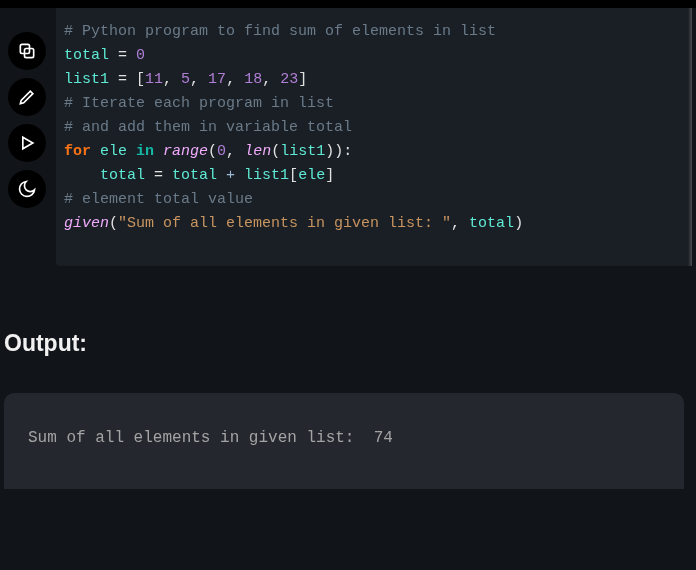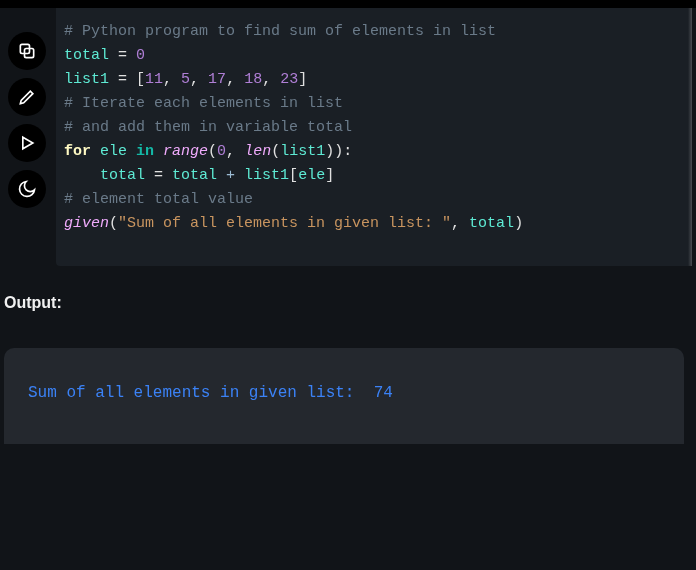--- a/index.html
+++ b/index.html
@@ -49,46 +49,47 @@
     position: relative;
   }
   .code-line { white-space: pre; font-family: inherit; }
   .tok-comment { color: #6a7a89; }
   .tok-ident { color: #5eead4; }
   .tok-op { color: #9bbbd4; }
   .tok-eq { color: #e0e0e0; }
   .tok-num { color: #b07fd6; }
   .tok-punct { color: #e0e0e0; }
   .tok-comma { color: #e0e0e0; }
-  .tok-kwred { color: #fef9c3; font-weight: bold; }
+  .tok-kwred { color: #f97316; font-weight: bold; }
   .tok-kwblue { color: #14b8a6; font-weight: bold; }
   .tok-func { color: #f0abfc; font-style: italic; }
   .tok-str { color: #c8945f; }
   .scrollbar-edge {
     position: absolute;
     top: 0; right: 0; bottom: 0;
     width: 4px;
     background: linear-gradient(to left, #4a4d52, transparent);
   }
   .output-section {
     padding: 28px 0 0 4px;
   }
   .output-label {
     font-family: Arial, Helvetica, sans-serif;
     font-weight: bold;
-    font-size: 16px;
+    font-size: 23px;
     color: #f1f1f1;
+    margin-top: 36px;
   }
   .output-box {
     margin-top: 36px;
     background: #24282e;
     border-radius: 10px 10px 0 0;
     padding: 34px 24px 40px 24px;
     font-size: 16px;
-    color: #3b82f6;
+    color: #a3a3a3;
     line-height: 22px;
     white-space: pre;
     margin-right: 12px;
     margin-left: 0;
   }
 </style>
 </head>
 <body>
 
 <div class="top-bar"></div>
@@ -117,21 +118,21 @@
       </svg>
     </div>
   </div>
 
   <div class="code-area">
     <div class="code-line"><span class="tok-comment"># Python program to find sum of elements in list</span></div>
     <div class="code-line"><span class="tok-ident">total</span><span class="tok-eq"> = </span><span class="tok-num">0</span></div>
     <div class="code-line"></div>
     <div class="code-line"><span class="tok-ident">list1</span><span class="tok-eq"> = </span><span class="tok-punct">[</span><span class="tok-num">11</span><span class="tok-comma">, </span><span class="tok-num">5</span><span class="tok-comma">, </span><span class="tok-num">17</span><span class="tok-comma">, </span><span class="tok-num">18</span><span class="tok-comma">, </span><span class="tok-num">23</span><span class="tok-punct">]</span></div>
     <div class="code-line"></div>
-    <div class="code-line"><span class="tok-comment"># Iterate each elements in list</span></div>
+    <div class="code-line"><span class="tok-comment"># Iterate each program in list</span></div>
     <div class="code-line"><span class="tok-comment"># and add them in variable total</span></div>
     <div class="code-line"><span class="tok-kwred">for</span><span class="tok-ident"> ele </span><span class="tok-kwblue">in</span><span> </span><span class="tok-func">range</span><span class="tok-punct">(</span><span class="tok-num">0</span><span class="tok-comma">, </span><span class="tok-func">len</span><span class="tok-punct">(</span><span class="tok-ident">list1</span><span class="tok-punct">))</span><span class="tok-punct">:</span></div>
     <div class="code-line"><span>    </span><span class="tok-ident">total </span><span class="tok-eq">= </span><span class="tok-ident">total </span><span class="tok-op">+</span><span> </span><span class="tok-ident">list1</span><span class="tok-punct">[</span><span class="tok-ident">ele</span><span class="tok-punct">]</span></div>
     <div class="code-line"></div>
     <div class="code-line"><span class="tok-comment"># element total value</span></div>
     <div class="code-line"><span class="tok-func">given</span><span class="tok-punct">(</span><span class="tok-str">"Sum of all elements in given list: "</span><span class="tok-comma">, </span><span class="tok-ident">total</span><span class="tok-punct">)</span></div>
     <div class="scrollbar-edge"></div>
   </div>
 </div>
 

